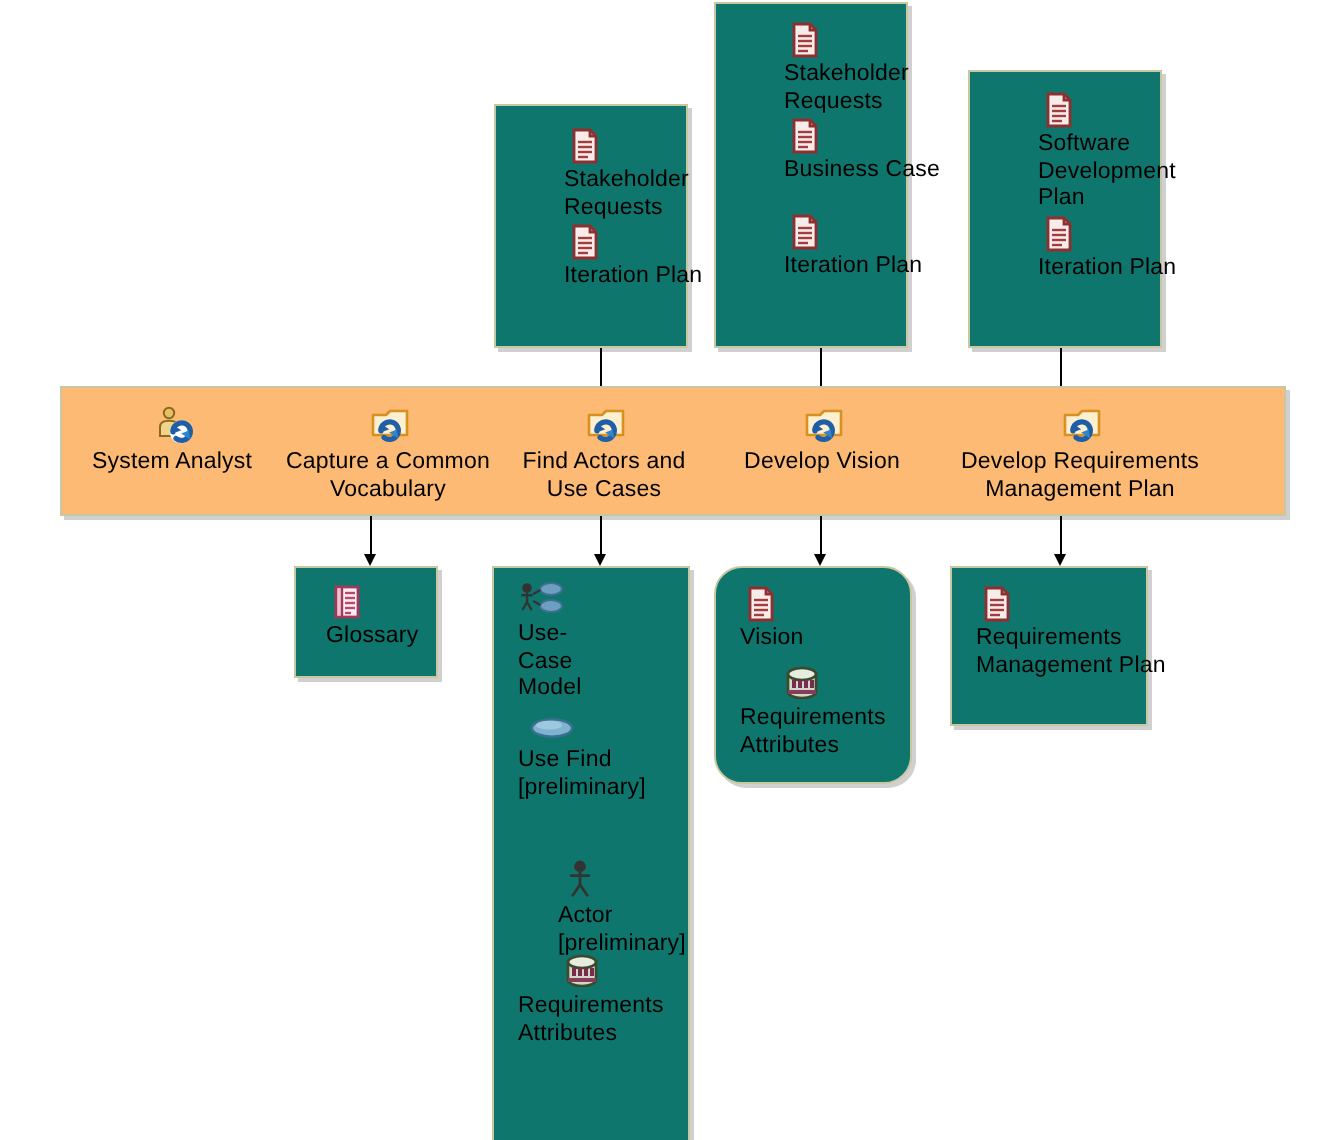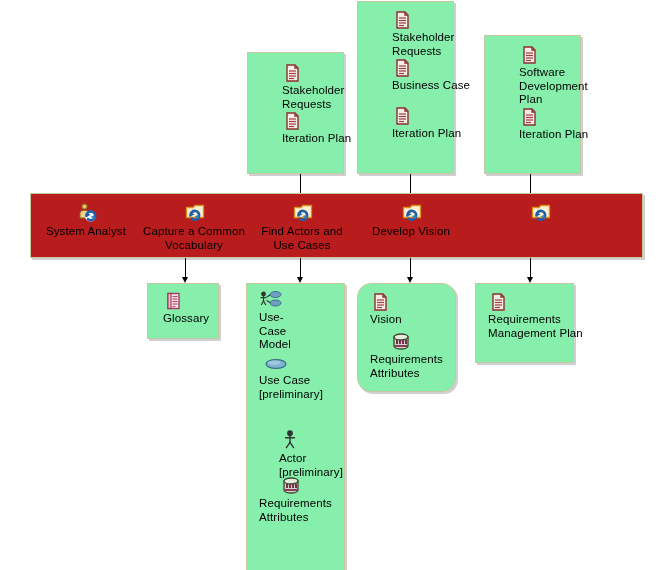--- a/index.html
+++ b/index.html
@@ -6,28 +6,28 @@
   body{
     width:663px;height:570px;position:relative;overflow:hidden;
     font-family:"Liberation Sans", sans-serif;
     font-size:11.5px;color:#000000;
   }
   #canvas{position:absolute;left:0;top:0;width:663px;height:570px;}
 
   
   .node{
     position:absolute;
-    background:#86efac;
+    background:#0f766e;
     border:1px solid #c8c8a0;
     box-shadow:2px 2px 0 rgba(150,150,150,.45);
     box-sizing:border-box;
   }
   .band{
     position:absolute;
-    background:#b91c1c;
+    background:#fdba74;
     border:1px solid #c8c8a0;
     box-shadow:2px 2px 0 rgba(150,150,150,.45);
     box-sizing:border-box;
   }
 
   
   .item{position:absolute;width:100%;left:0;text-align:left;}
   .item .ico{display:block;margin:0 0 1px 0;}
   .item .lbl{display:block;line-height:13.5px;letter-spacing:.1px;}
 
@@ -232,20 +232,21 @@
 
     <div class="cell" style="left:442px;top:8px;width:134px;">
       <span class="ico">
         <svg width="22" height="22" viewBox="0 0 22 22">
           <path d="M2.5 5.5 H9 L11 3.5 H19.5 V15.5 H2.5 Z" fill="#fdf0d0" stroke="#d8911f" stroke-width="1.3" stroke-linejoin="round"></path>
           <path d="M6.4 13.5 a4.4 4.4 0 1 1 1.6 3.2" fill="none" stroke="#1f5fa8" stroke-width="2.6" stroke-linecap="round"></path>
           <path d="M6.2 9.8 L6.8 14.1 L10.6 12.6 Z" fill="#1f5fa8"></path>
           <path d="M15.0 17.1 L14.4 12.8 L10.6 14.3 Z" fill="#2f86c8"></path>
         </svg>
       </span>
+      <span class="lbl">Develop Requirements Management Plan</span>
     </div>
   </div>
 
   <div class="edge vline" style="left:185px;top:258px;height:22px;"></div>
   <div class="arrowhead" style="left:182px;top:277px;"></div>
 
   <div class="edge vline" style="left:300px;top:258px;height:22px;"></div>
   <div class="arrowhead" style="left:297px;top:277px;"></div>
 
   <div class="edge vline" style="left:410px;top:258px;height:22px;"></div>
@@ -293,21 +294,21 @@
       <span class="lbl" style="max-width:42px;">Use-Case Model</span>
     </div>
 
     <div class="item" style="top:71px;padding-left:12px;">
       <span class="ico" style="width:34px;height:18px;">
         <svg width="34" height="18" viewBox="0 0 34 18">
           <ellipse cx="17" cy="9" rx="10" ry="4.4" fill="#7fb3d0" stroke="#3d6f90" stroke-width="1.2"></ellipse>
           <ellipse cx="15.5" cy="7.6" rx="6.5" ry="2.2" fill="#9ec8de" stroke="none"></ellipse>
         </svg>
       </span>
-      <span class="lbl" style="max-width:72px;">Use Case [preliminary]</span>
+      <span class="lbl" style="max-width:72px;">Use Find [preliminary]</span>
     </div>
 
     <div class="item" style="top:145px;padding-left:32px;">
       <span class="ico" style="width:22px;height:22px;">
         <svg width="22" height="22" viewBox="0 0 22 22">
           <g stroke="#333333" stroke-width="1.4" fill="none" stroke-linecap="round">
             <circle cx="11" cy="4.2" r="2.2" fill="#333333"></circle>
             <line x1="11" y1="6.4" x2="11" y2="13.4"></line>
             <line x1="6.6" y1="8.8" x2="15.4" y2="8.8"></line>
             <line x1="11" y1="13.4" x2="7.4" y2="18.6"></line>

